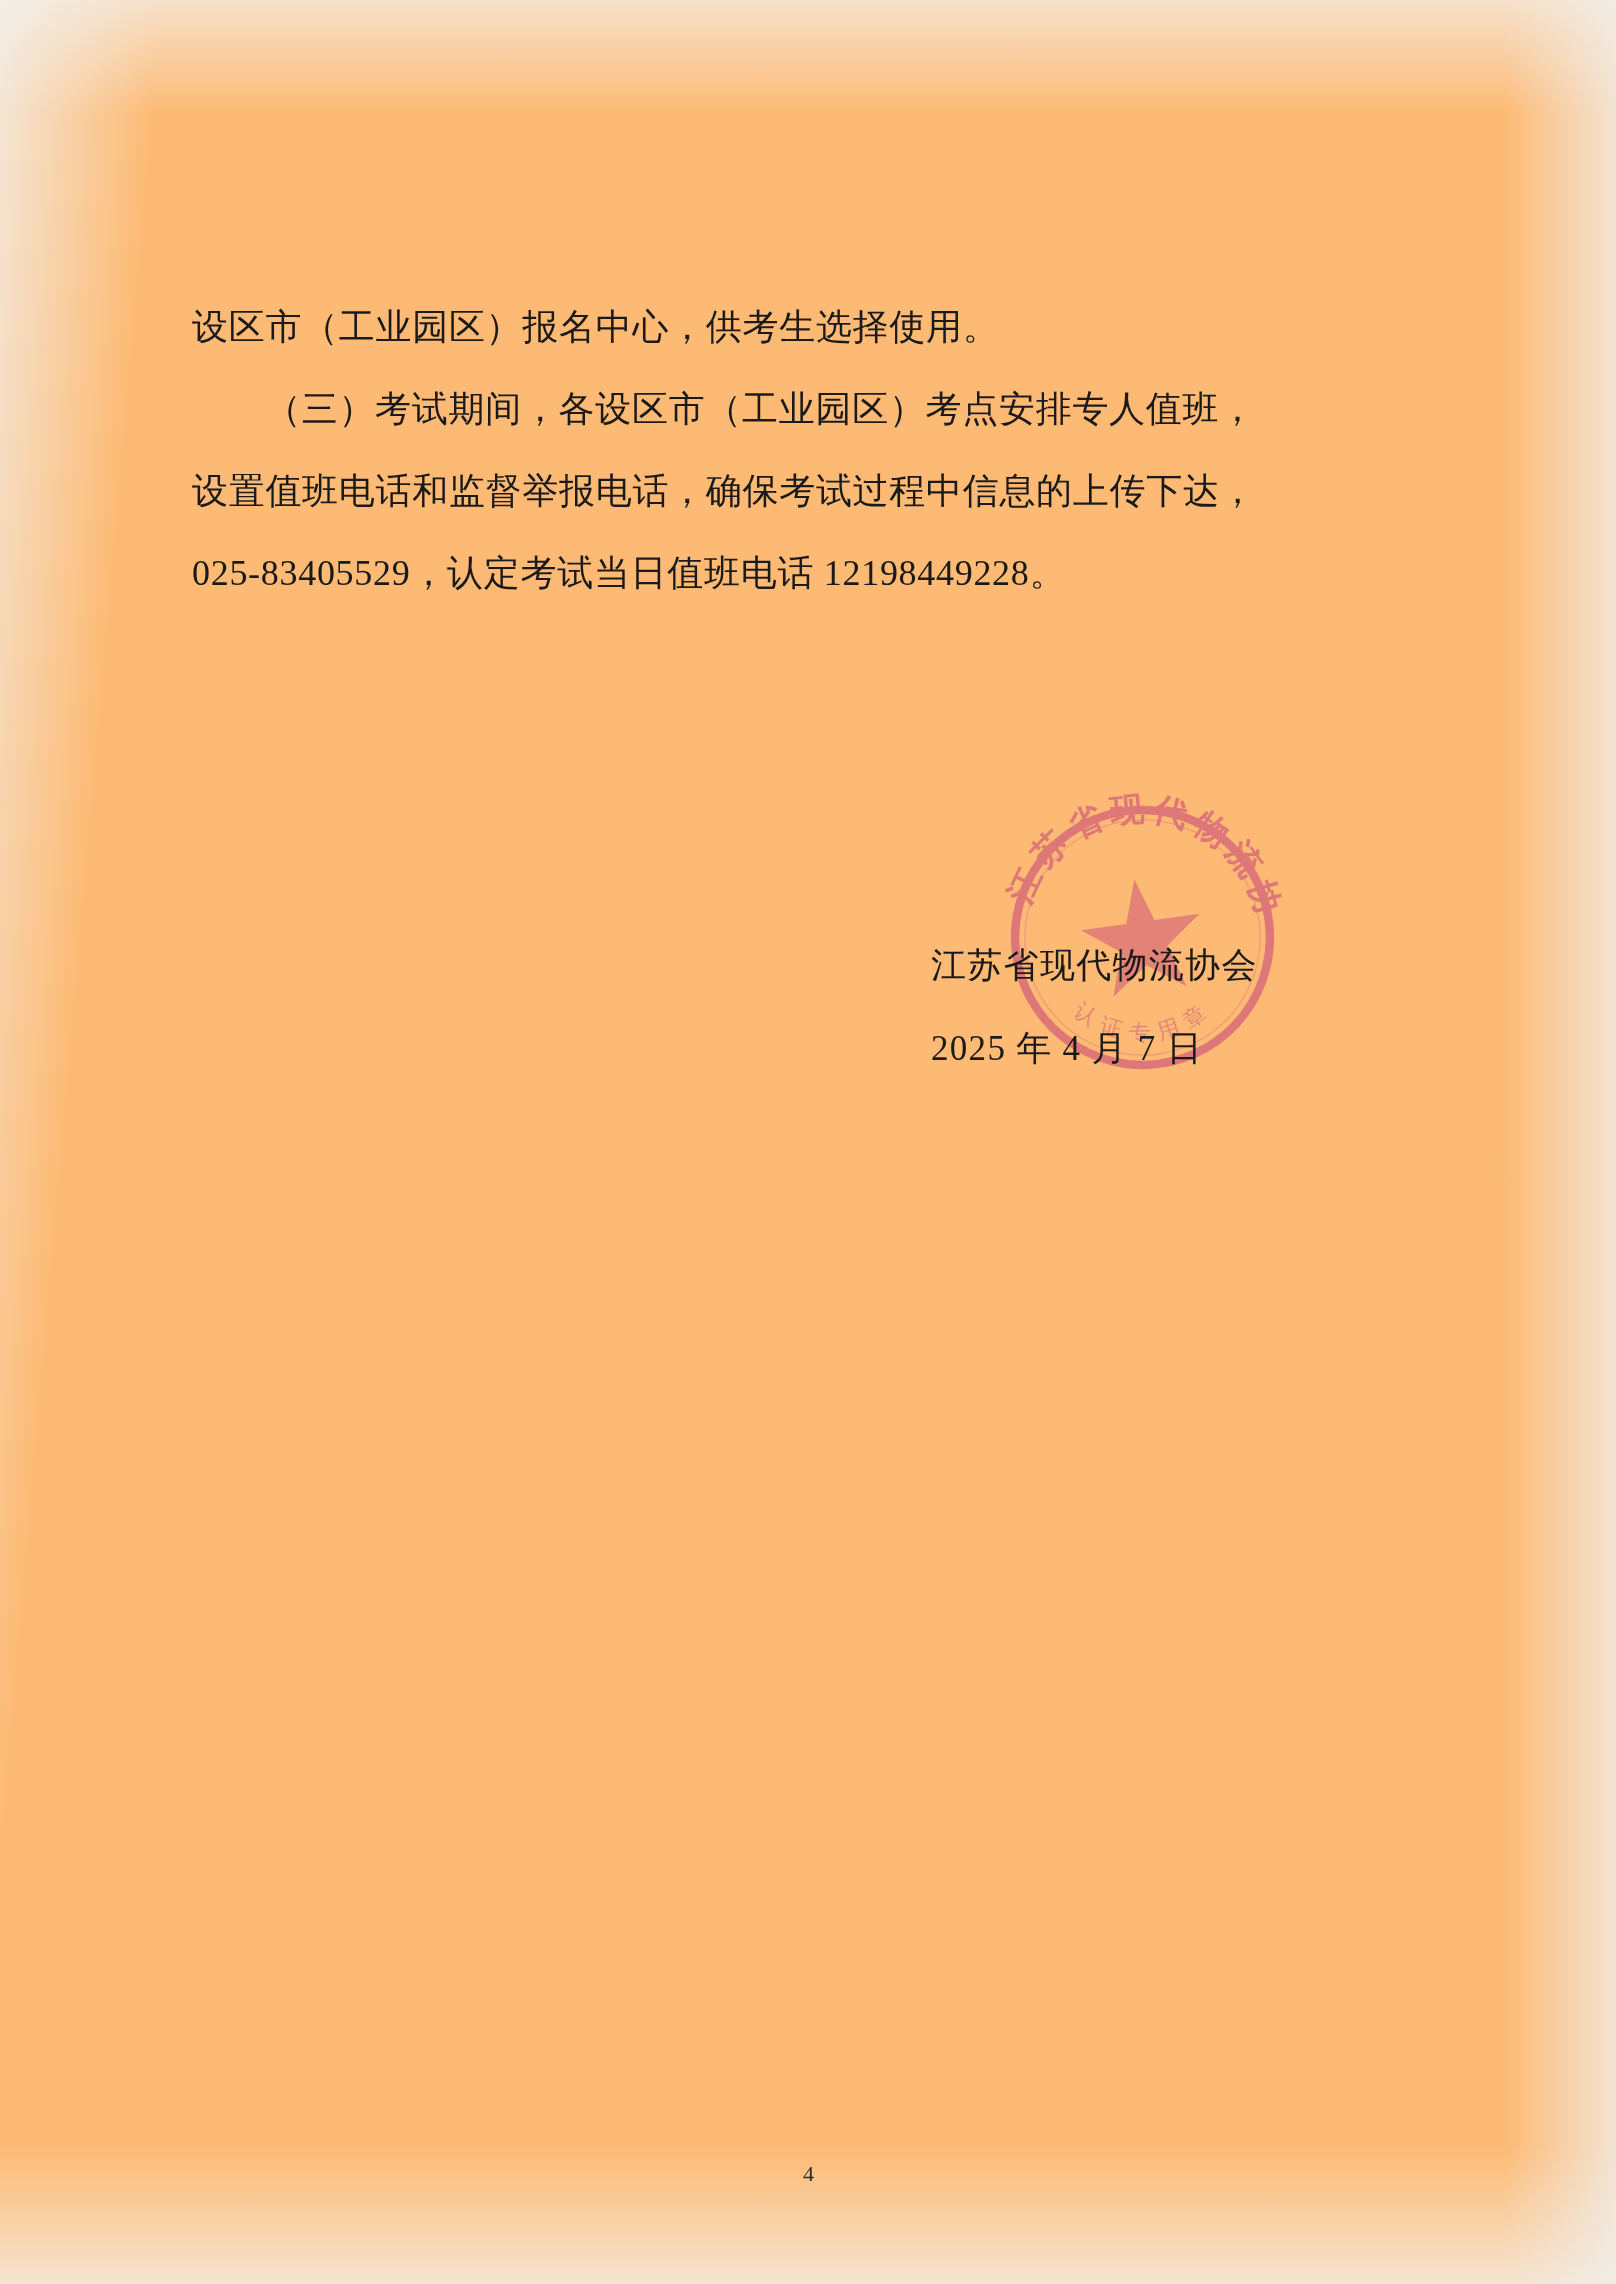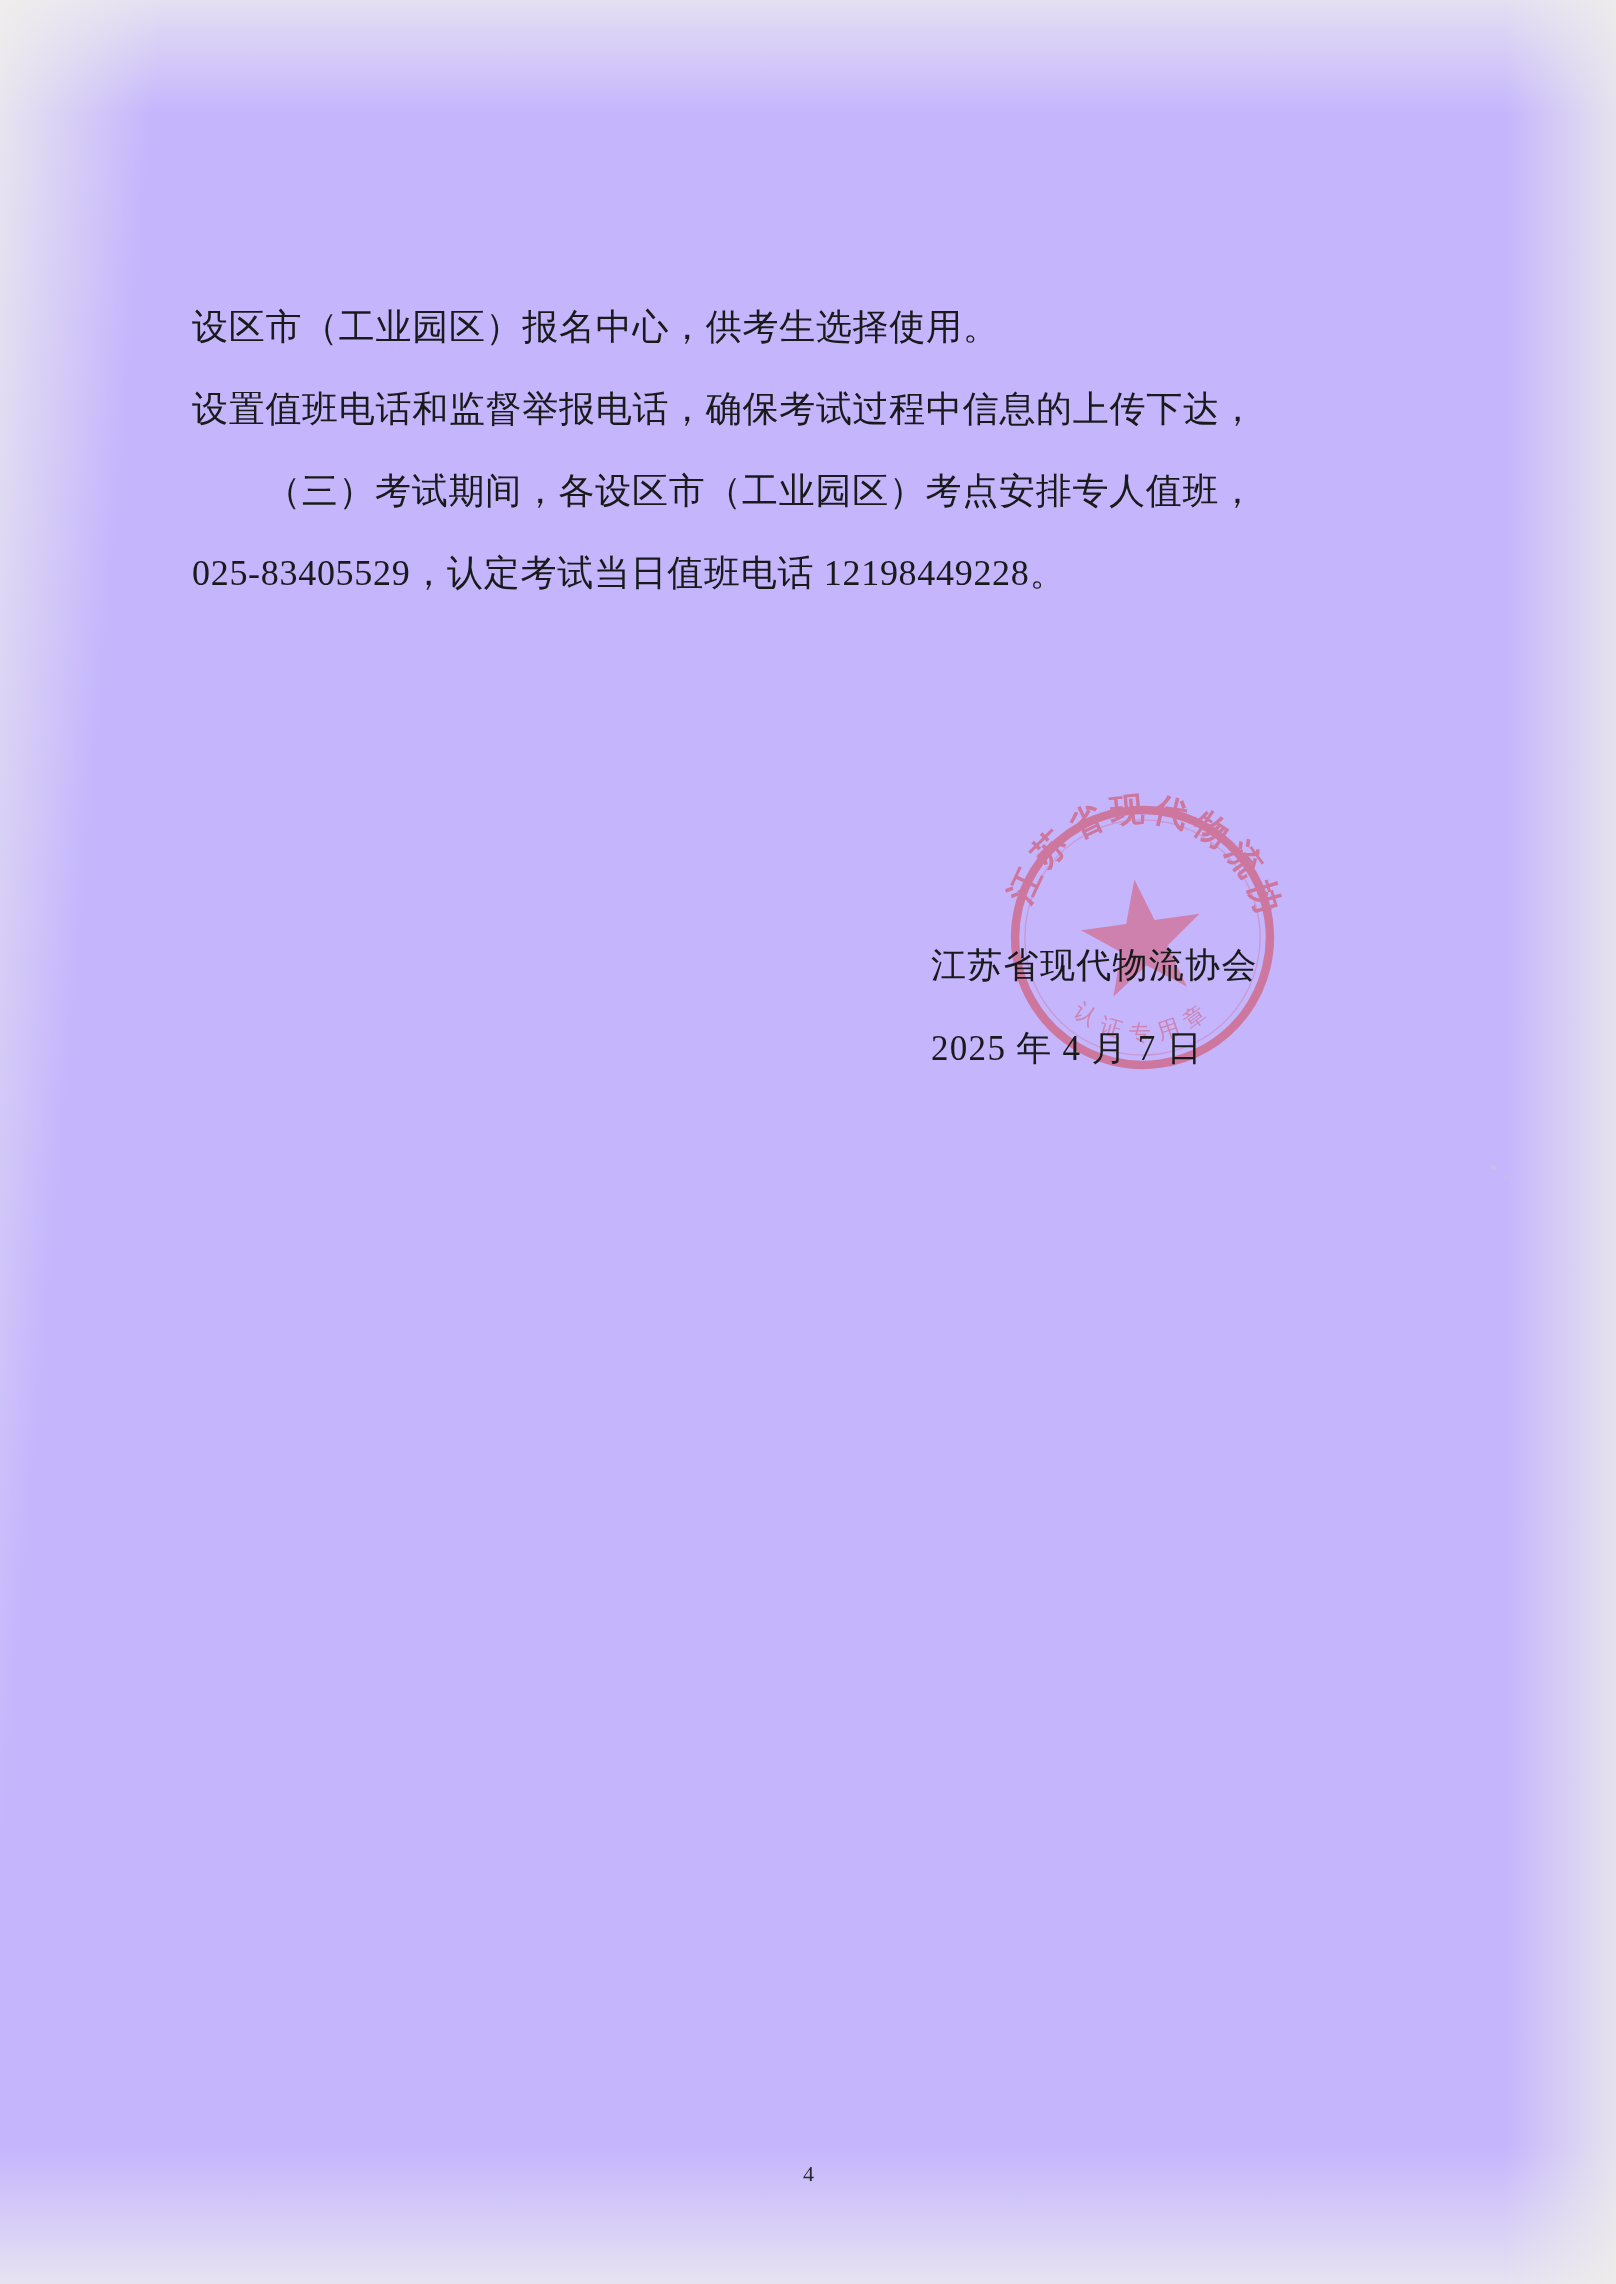--- a/index.html
+++ b/index.html
@@ -7,21 +7,21 @@
     padding: 0;
     background: #ffffff;
   }
   body {
     font-family: "Liberation Serif", "DejaVu Serif", serif;
   }
   .page {
     position: relative;
     width: 1617px;
     height: 2284px;
-    background: #c4b5fd;
+    background: #fdba74;
     overflow: hidden;
   }
   
   .page::before {
     content: "";
     position: absolute;
     inset: 0;
     background:
       linear-gradient(95deg, rgba(242,240,236,0.85) 0%, rgba(255,255,255,0) 9%),
       linear-gradient(270deg, rgba(240,238,234,0.8) 0%, rgba(255,255,255,0) 7%),
@@ -88,22 +88,22 @@
 
 <div class="page">
 
   <div class="spot" style="left:1491px;top:1165px;width:4.6px;height:4.6px;"></div>
   <div class="spot" style="left:1504px;top:1176px;width:3.3px;height:3.3px;"></div>
 
   <div class="content">
 
     <p class="body-line">设区市（工业园区）报名中心，供考生选择使用。</p>
 
+    <p class="body-line indent">（三）考试期间，各设区市（工业园区）考点安排专人值班，</p>
     <p class="body-line">设置值班电话和监督举报电话，确保考试过程中信息的上传下达，</p>
-    <p class="body-line indent">（三）考试期间，各设区市（工业园区）考点安排专人值班，</p>
     <p class="body-line">025-83405529，认定考试当日值班电话 12198449228。</p>
 
   </div>
 
   <div class="stamp">
     <svg viewBox="0 0 500 500" width="325" height="325" aria-hidden="true">
       <defs>
         <path id="sealArcTop" d="M 70,250 A 180,180 0 0 1 430,250"></path>
         <path id="sealArcBottom" d="M 92,250 A 158,158 0 0 0 408,250"></path>
       </defs>

